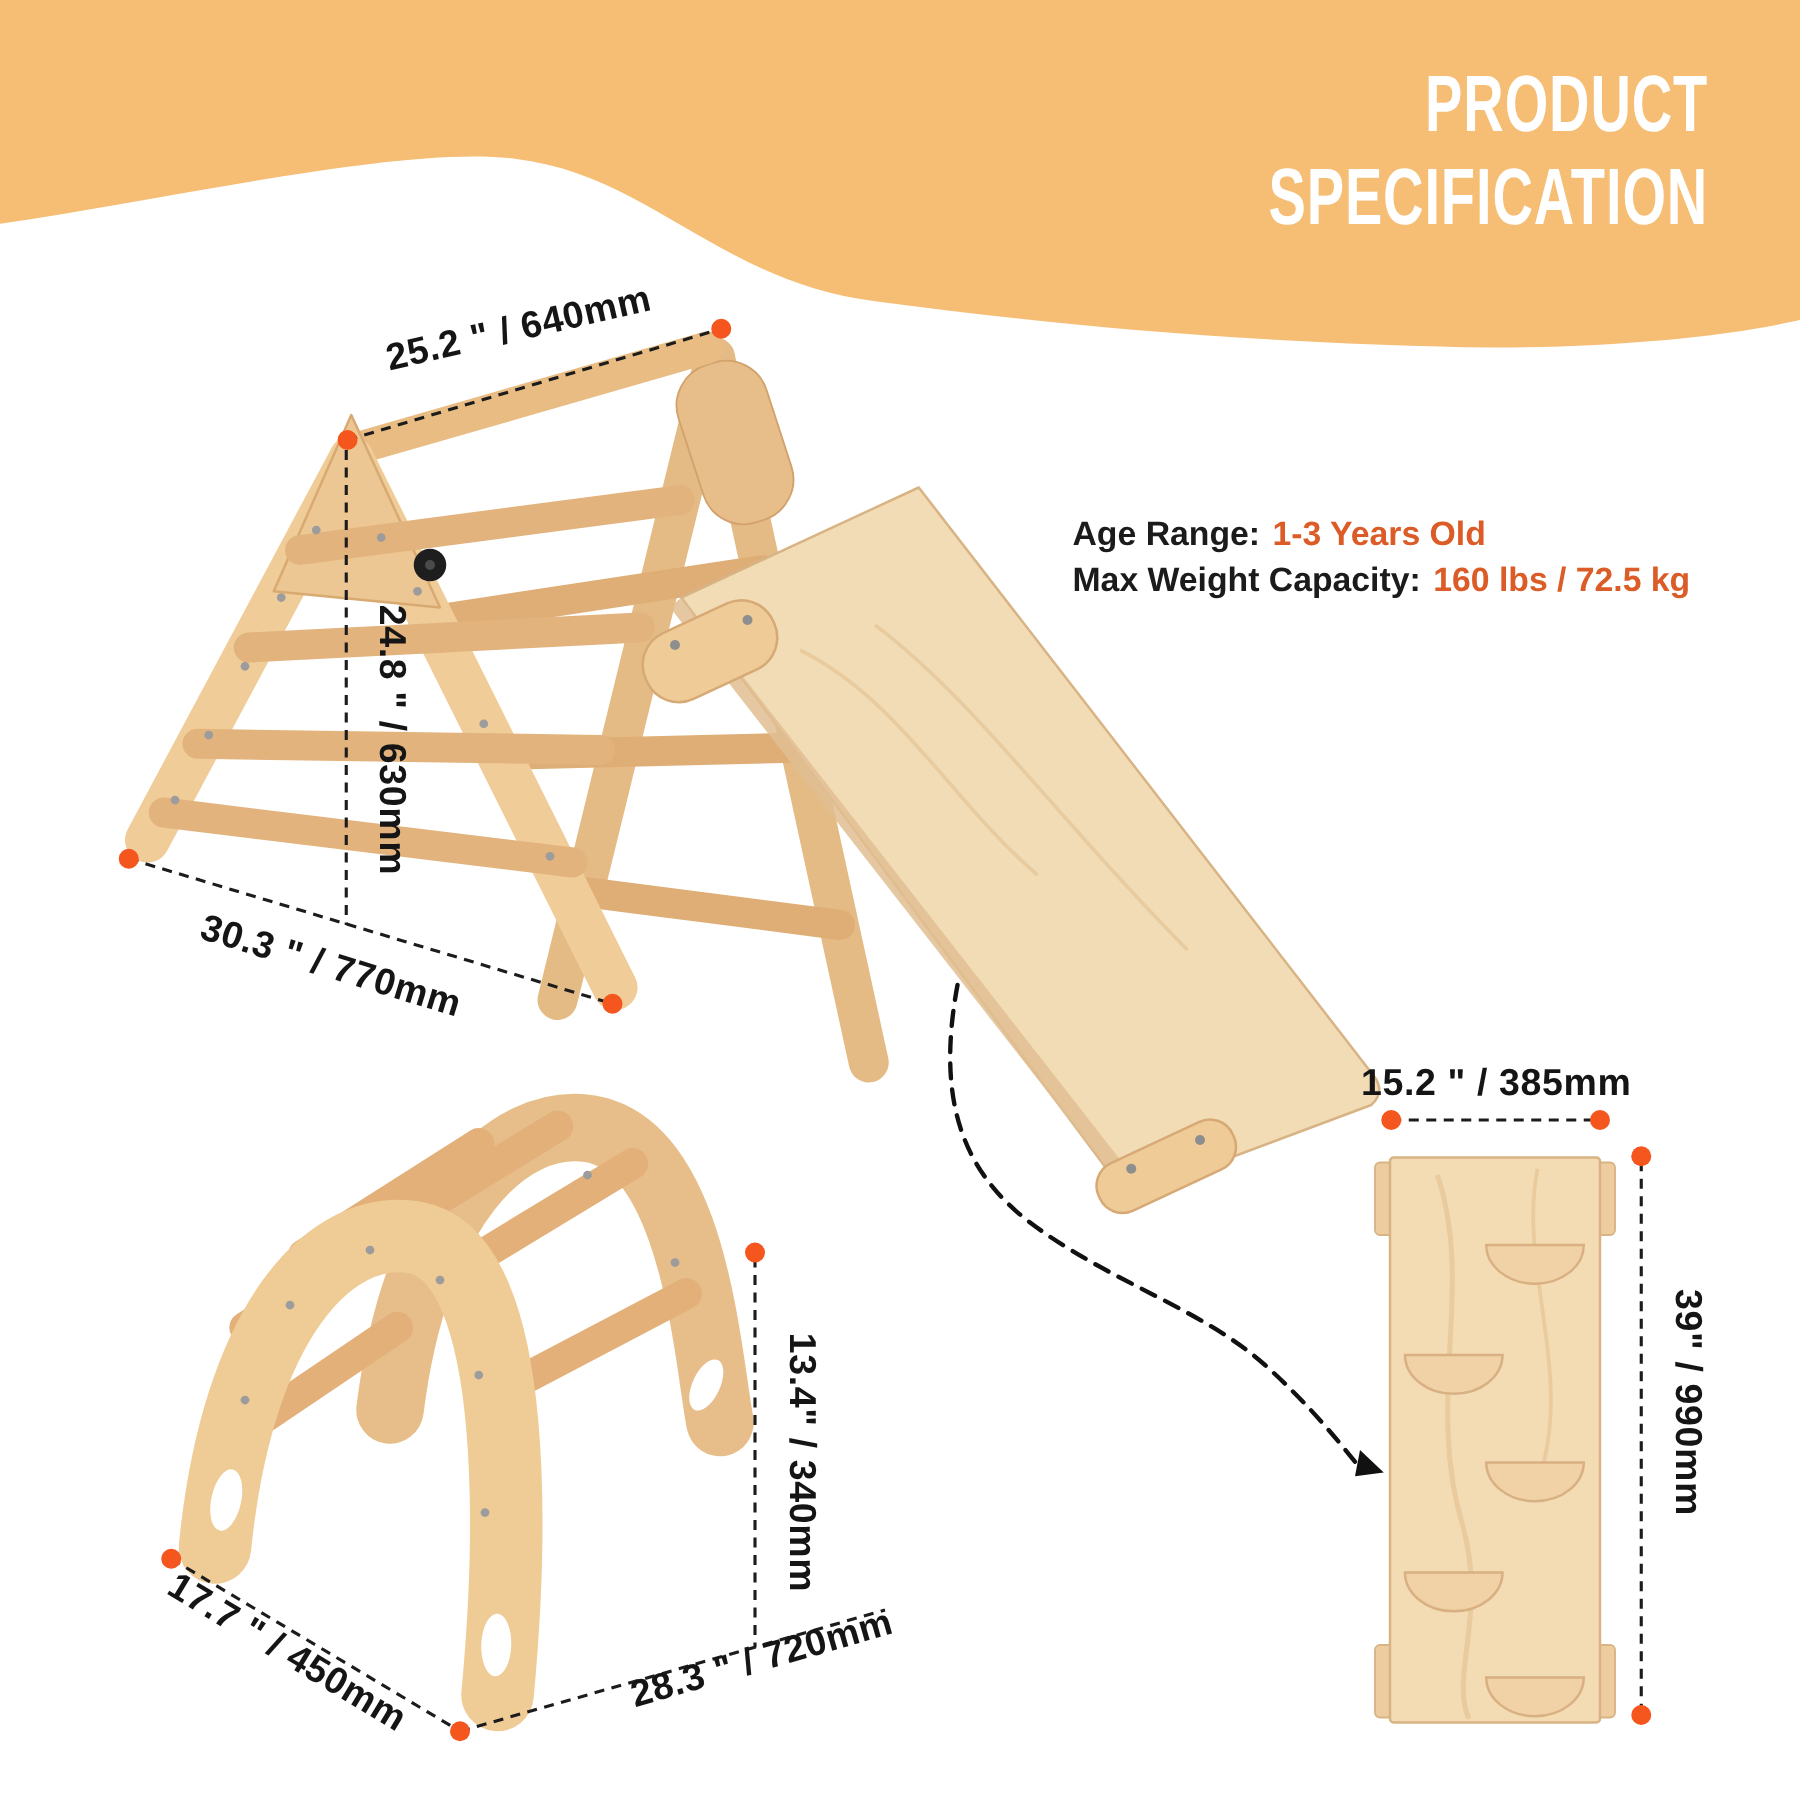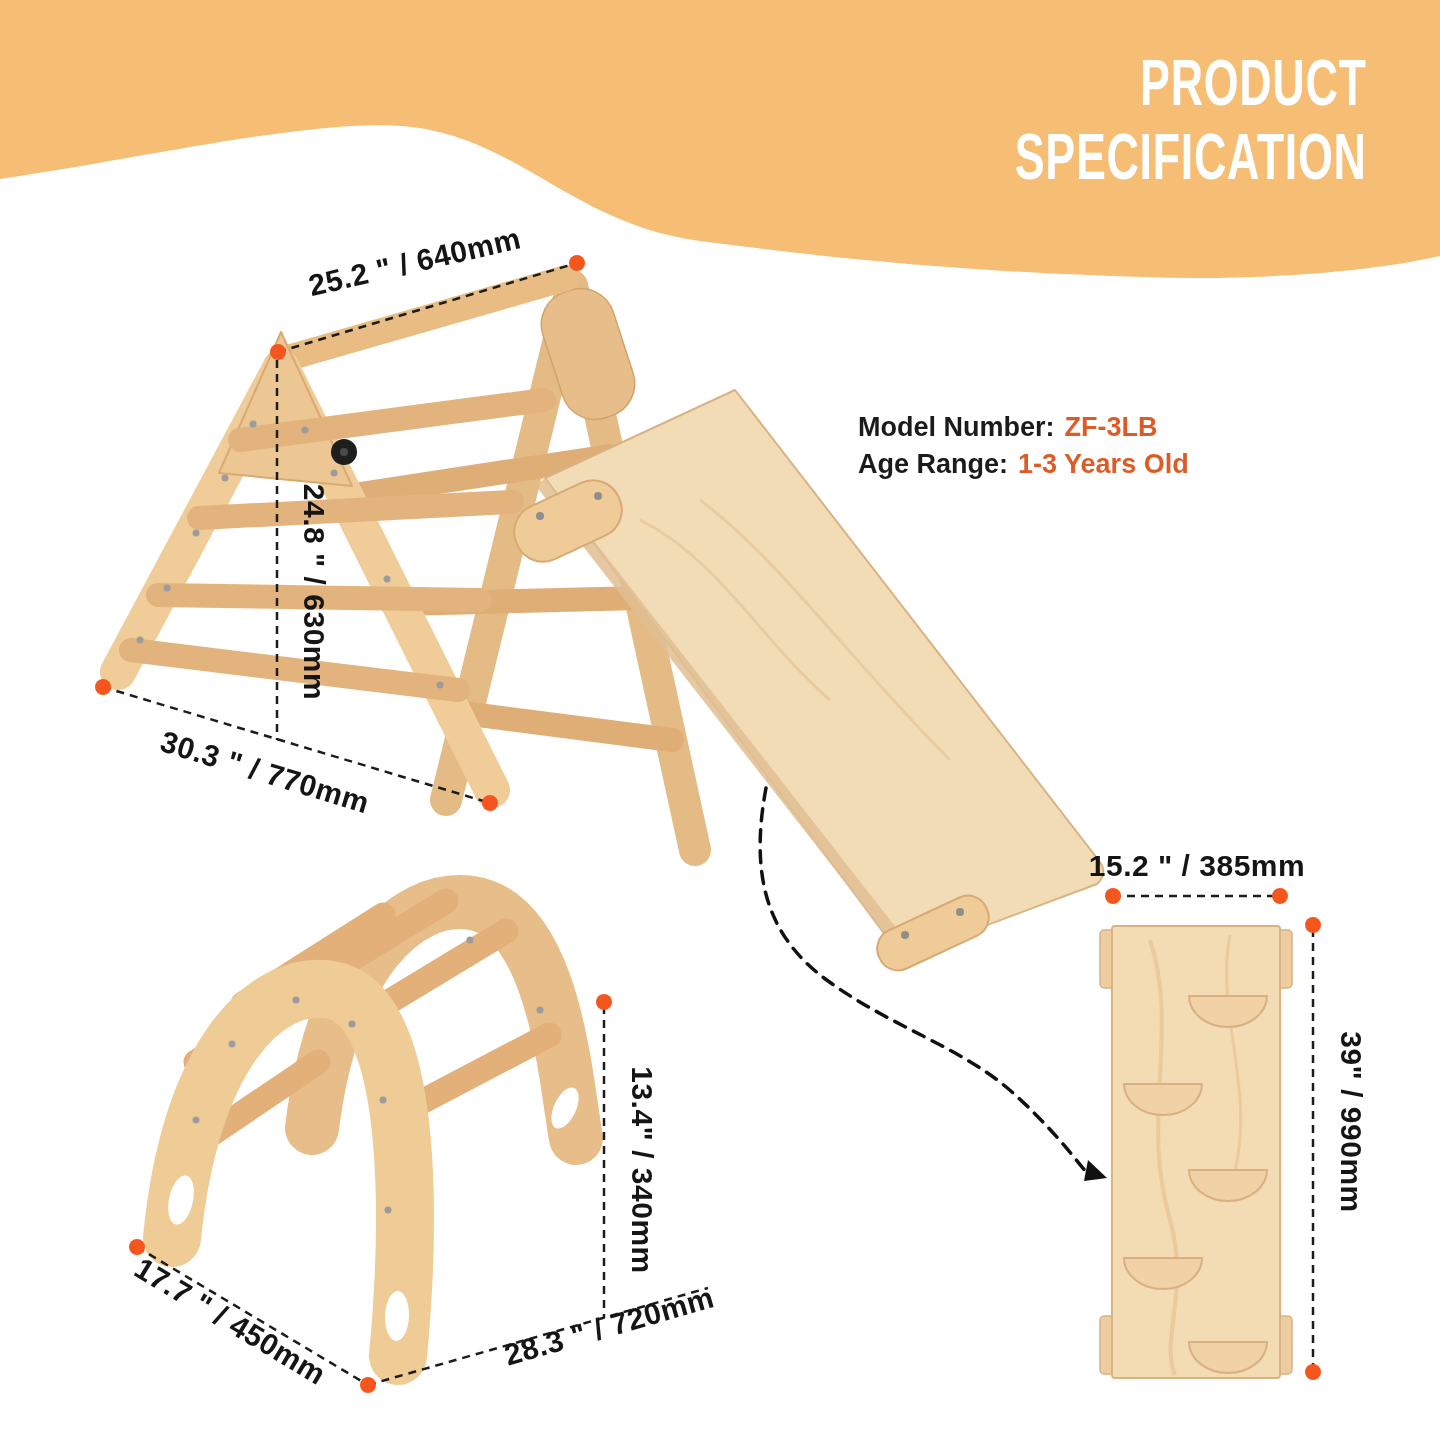--- a/index.html
+++ b/index.html
@@ -184,20 +184,20 @@
     <text class="dim" x="1341" y="1122" text-anchor="middle" transform="rotate(90 1341 1122)">39" / 990mm</text>
   </svg>
 
   <div class="title">
     <div>PRODUCT</div>
     <div>SPECIFICATION</div>
   </div>
 
   <div class="specs">
     <div class="spec-row">
-      <span class="lbl">Model Number:</span><span class="val">ZF-3LB</span>
+      <span class="lbl">Age Range:</span><span class="val">1-3 Years Old</span>
     </div>
     <div class="spec-row">
-      <span class="lbl">Age Range:</span><span class="val">1-3 Years Old</span>
+      <span class="lbl">Max Weight Capacity:</span><span class="val">160 lbs / 72.5 kg</span>
     </div>
   </div>
 
 </div>
 
 </body></html>

